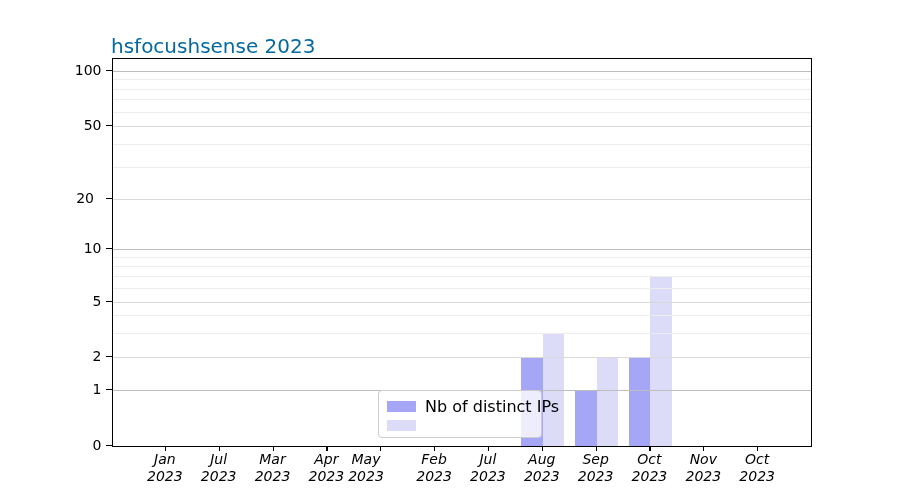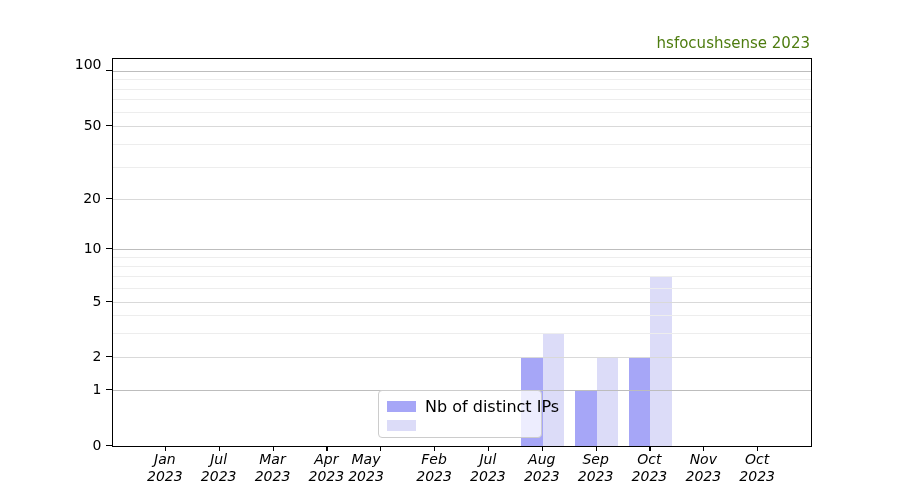--- a/index.html
+++ b/index.html
@@ -6,23 +6,23 @@
   #figure {
     position: relative;
     width: 900px; height: 500px;
     background: #ffffff;
     font-family: "DejaVu Sans", "Liberation Sans", sans-serif;
     overflow: hidden;
   }
   #chart-title {
     position: absolute;
     left: 111px; top: 34px; width: 699px;
-    text-align: right;
-    font-size: 15px;
-    color: #4d7c0f;
+    text-align: left;
+    font-size: 20px;
+    color: #0369a1;
     white-space: nowrap;
   }
   #plot-area {
     position: absolute;
     left: 111.5px; top: 58px;
     width: 698.5px; height: 386.5px;
     border: 1.2px solid #000000;
     box-sizing: content-box;
     background: #ffffff;
   }
@@ -120,25 +120,25 @@
       <div class="ytick-label" style="left: 57.5px; top: 437.5px;">0</div>
       <div class="ytick-mark" style="left: 105.5px; top: 389px;"></div>
       <div class="ytick-label" style="left: 57.5px; top: 382px;">1</div>
       <div class="ytick-mark" style="left: 105.5px; top: 356px;"></div>
       <div class="ytick-label" style="left: 57.5px; top: 349px;">2</div>
       <div class="ytick-mark" style="left: 105.5px; top: 301px;"></div>
       <div class="ytick-label" style="left: 57.5px; top: 294px;">5</div>
       <div class="ytick-mark" style="left: 105.5px; top: 248.3px;"></div>
       <div class="ytick-label" style="left: 57.5px; top: 241.3px;">10</div>
       <div class="ytick-mark" style="left: 105.5px; top: 197.5px;"></div>
-      <div class="ytick-label" style="left: 57px; top: 190.5px;">20</div>
+      <div class="ytick-label" style="left: 50px; top: 190.5px;">20</div>
       <div class="ytick-mark" style="left: 105.5px; top: 125.3px;"></div>
       <div class="ytick-label" style="left: 57.5px; top: 118.3px;">50</div>
       <div class="ytick-mark" style="left: 105.5px; top: 70px;"></div>
-      <div class="ytick-label" style="left: 57.5px; top: 57px;">100</div>
+      <div class="ytick-label" style="left: 57.5px; top: 63px;">100</div>
     </div>
   <div id="x-axis">
       <div class="xtick-mark" style="left: 164.8px; top: 445.7px;"></div>
       <div class="xtick-label" style="left: 132.8px; top: 451px;">
         <div>Jan</div>
         <div>2023</div>
       </div>
       <div class="xtick-mark" style="left: 218.65px; top: 445.7px;"></div>
       <div class="xtick-label" style="left: 186.65px; top: 451px;">
         <div>Jul</div>

